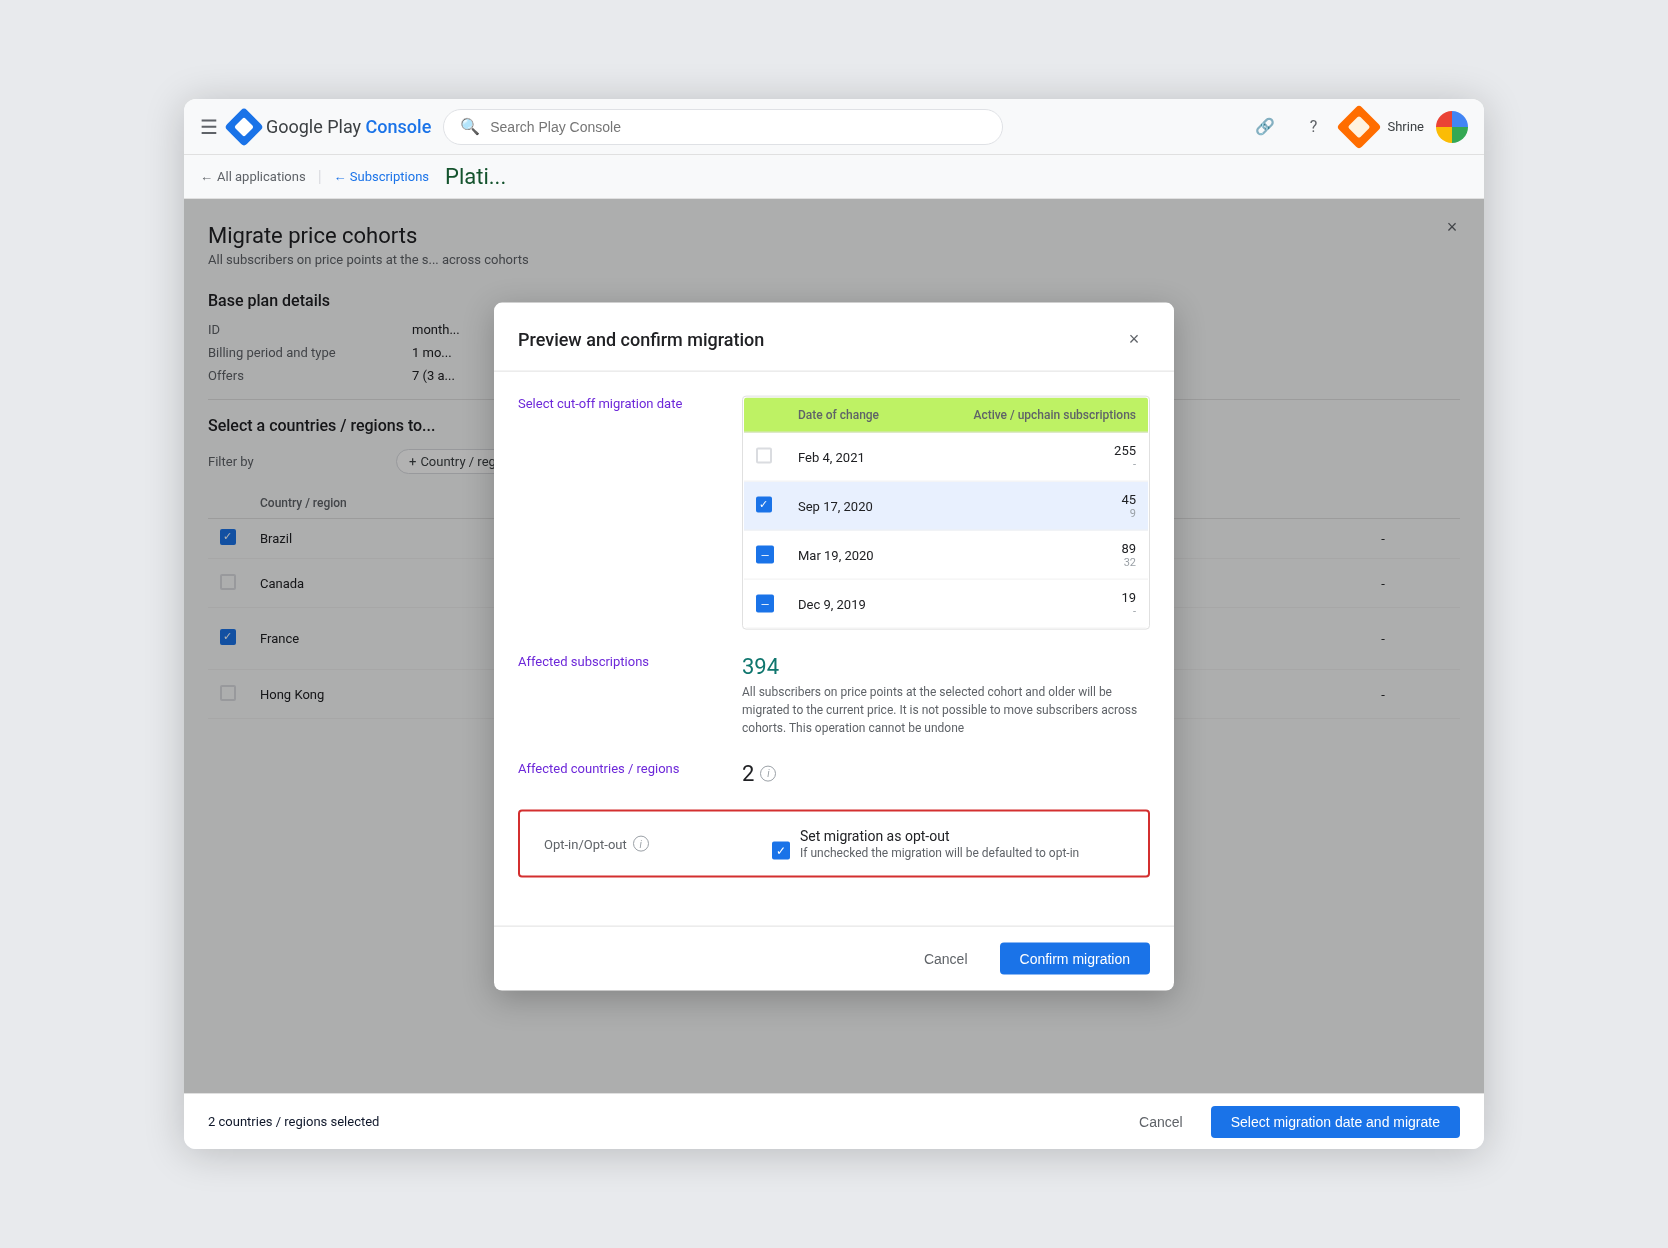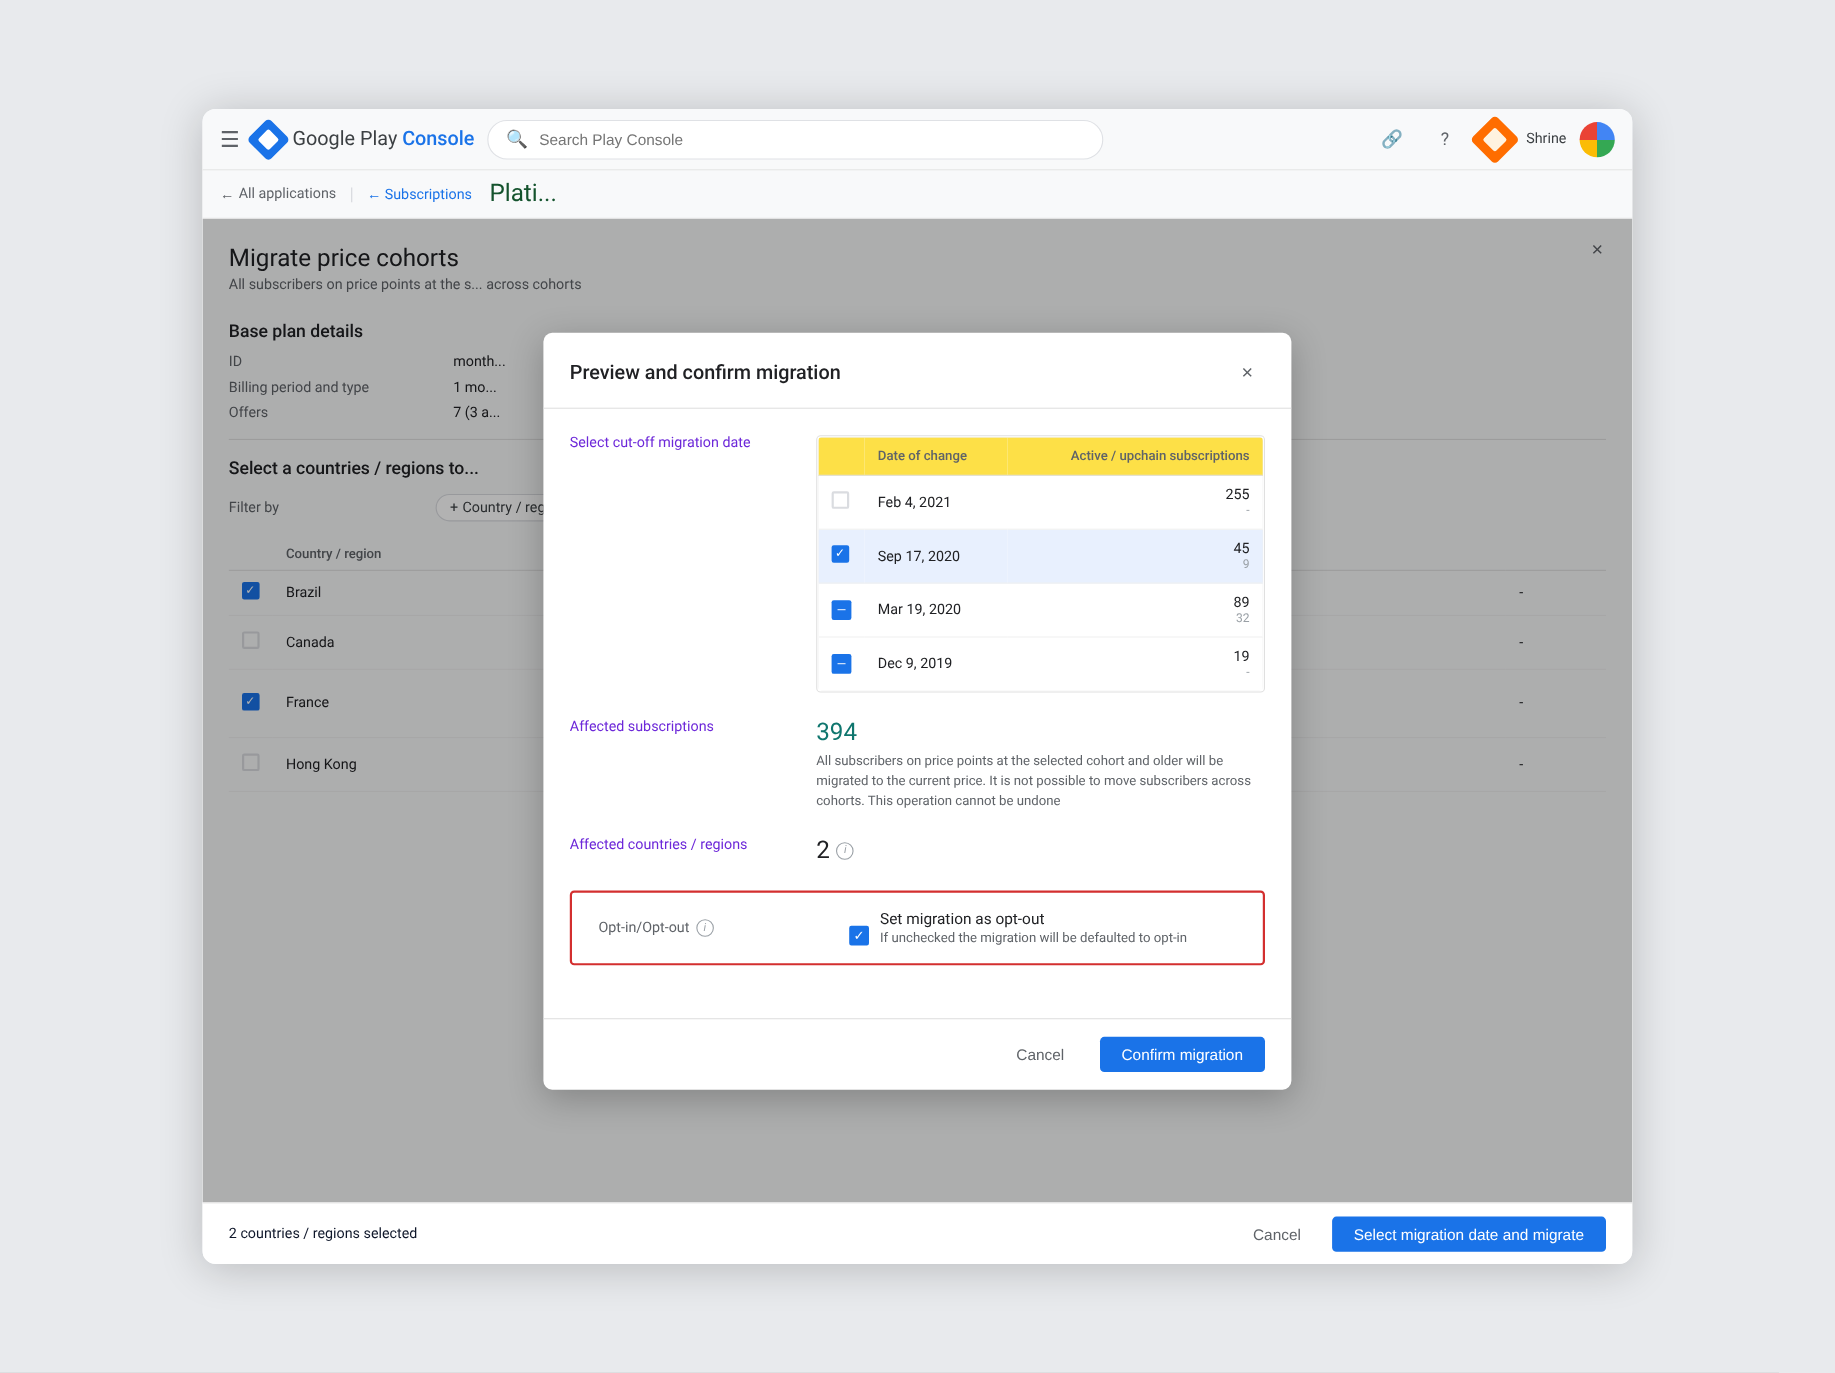--- a/index.html
+++ b/index.html
@@ -255,21 +255,21 @@
 
     .modal-body { padding: 24px; }
 
     .modal-section { display: flex; gap: 24px; margin-bottom: 24px; }
     .modal-section-label { font-size: 13px; color: #6d28d9; width: 200px; flex-shrink: 0; }
 
     .date-table { width: 100%; border-collapse: collapse; border: 1px solid #e0e0e0; border-radius: 4px; overflow: hidden; }
     .date-table th {
       font-size: 12px; font-weight: 500; color: #5f6368;
       padding: 10px 12px; text-align: left;
-      background: #fde047;
+      background: #bef264;
       border-bottom: 1px solid #e0e0e0;
     }
     .date-table th:last-child { text-align: right; }
     .date-table td {
       padding: 10px 12px;
       font-size: 13px; color: #202124;
       border-bottom: 1px solid #f0f0f0;
     }
     .date-table td:last-child { text-align: right; }
     .date-table tr:last-child td { border-bottom: none; }

